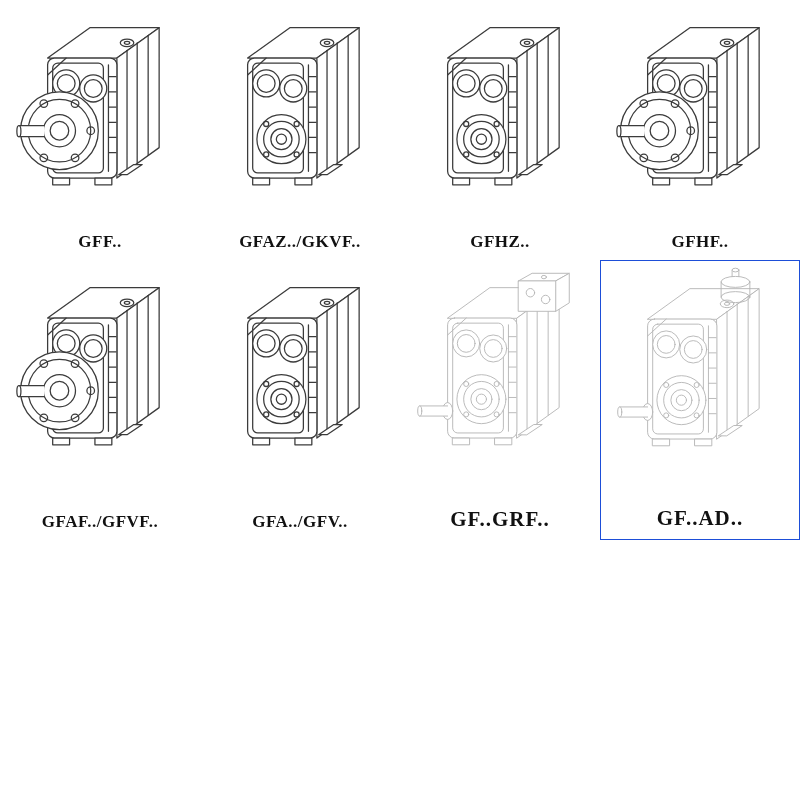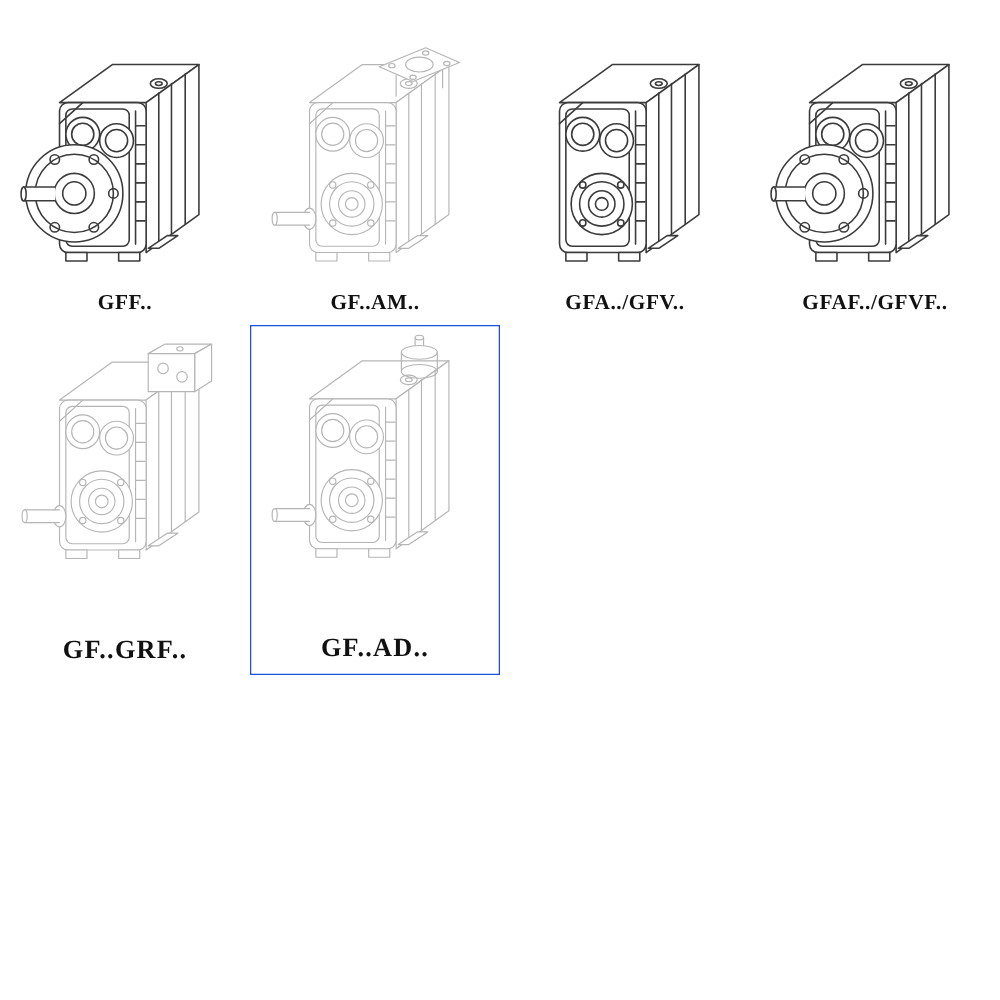--- a/index.html
+++ b/index.html
@@ -11,21 +11,21 @@
   body{font-family:"Liberation Serif", serif;}
   .page{
     width:800px;height:800px;background:var(--paper);
     margin:0 auto;display:grid;
     grid-template-columns:repeat(4,1fr);
     grid-template-rows:repeat(3,1fr);
     box-sizing:border-box;
   }
   .cell{
     margin:0;display:flex;flex-direction:column;
-    align-items:center;justify-content:flex-end;
+    align-items:center;justify-content:space-between;
     padding:4px 2px 8px;box-sizing:border-box;min-width:0;
   }
   .cell-boxed{border:1px solid #1d4ed8;}
   .drawing{
     height:196px;width:172px;flex:0 0 auto;
     fill:none;stroke-linejoin:round;stroke-linecap:round;
   }
   .ink-dark{stroke:var(--ink-dark);stroke-width:1.5;}
   .ink-light{stroke:var(--ink-light);stroke-width:1.1;}
   .label{
@@ -180,45 +180,57 @@
 
 <div class="page">
 
   <figure class="cell">
     <svg class="drawing ink-dark" viewBox="0 0 200 232" role="img">
         <use href="#v-flange"></use>
       </svg>
     <figcaption class="label">GFF..</figcaption>
   </figure>
 
-
-
-
-
-
-  <figure class="cell">
-    <svg class="drawing ink-light" viewBox="0 0 200 232" role="img">
-        <use href="#v-am"></use>
-      </svg>
-    <figcaption class="label">GF..AM..</figcaption>
-  </figure>
-
-
   <figure class="cell">
     <svg class="drawing ink-dark" viewBox="0 0 200 232" role="img">
         <use href="#v-hollow"></use>
       </svg>
+    <figcaption class="label">GFAZ../GKVF..</figcaption>
+  </figure>
+
+  <figure class="cell">
+    <svg class="drawing ink-dark" viewBox="0 0 200 232" role="img">
+        <use href="#v-hollow"></use>
+      </svg>
+    <figcaption class="label">GFHZ..</figcaption>
+  </figure>
+
+  <figure class="cell">
+    <svg class="drawing ink-dark" viewBox="0 0 200 232" role="img">
+        <use href="#v-flange"></use>
+      </svg>
+    <figcaption class="label">GFHF..</figcaption>
+  </figure>
+
+
+
+
+
+  <figure class="cell">
+    <svg class="drawing ink-dark" viewBox="0 0 200 232" role="img">
+        <use href="#v-flange"></use>
+      </svg>
+    <figcaption class="label">GFAF../GFVF..</figcaption>
+  </figure>
+
+  <figure class="cell">
+    <svg class="drawing ink-dark" viewBox="0 0 200 232" role="img">
+        <use href="#v-hollow"></use>
+      </svg>
     <figcaption class="label">GFA../GFV..</figcaption>
-  </figure>
-
-  <figure class="cell">
-    <svg class="drawing ink-dark" viewBox="0 0 200 232" role="img">
-        <use href="#v-flange"></use>
-      </svg>
-    <figcaption class="label">GFAF../GFVF..</figcaption>
   </figure>
 
   <figure class="cell">
     <svg class="drawing ink-light" viewBox="0 0 200 232" role="img">
         <use href="#v-grf"></use>
       </svg>
     <figcaption class="label label-lg">GF..GRF..</figcaption>
   </figure>
 
   <figure class="cell cell-boxed">

